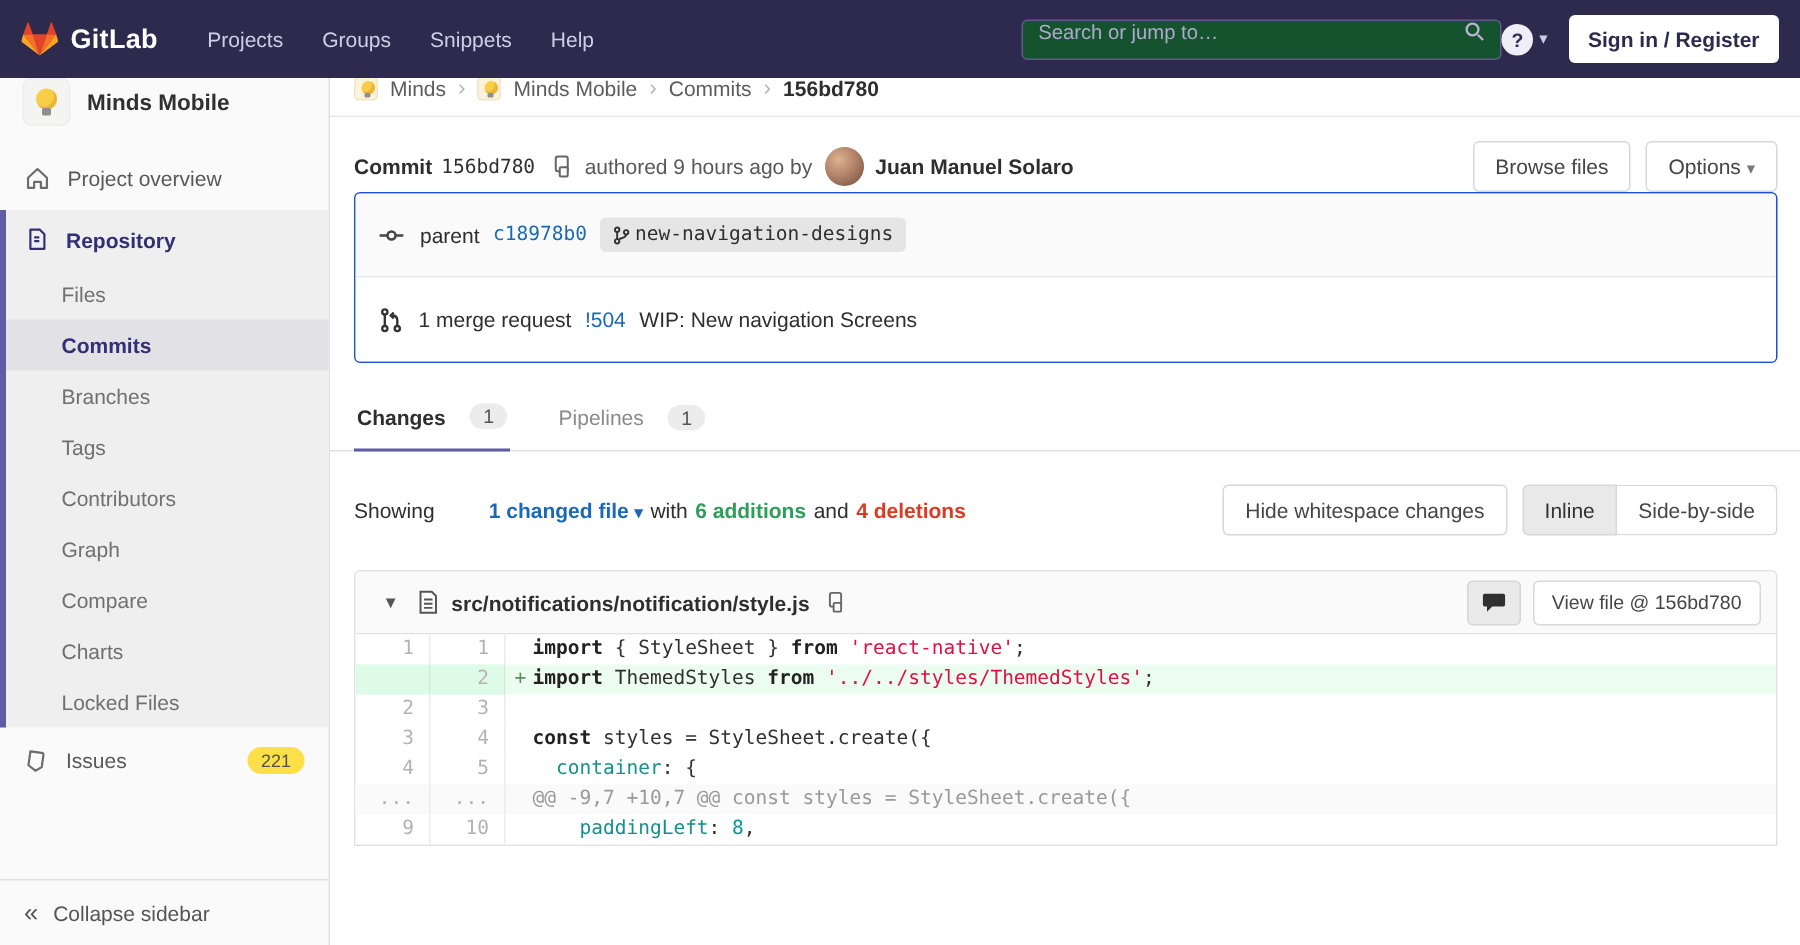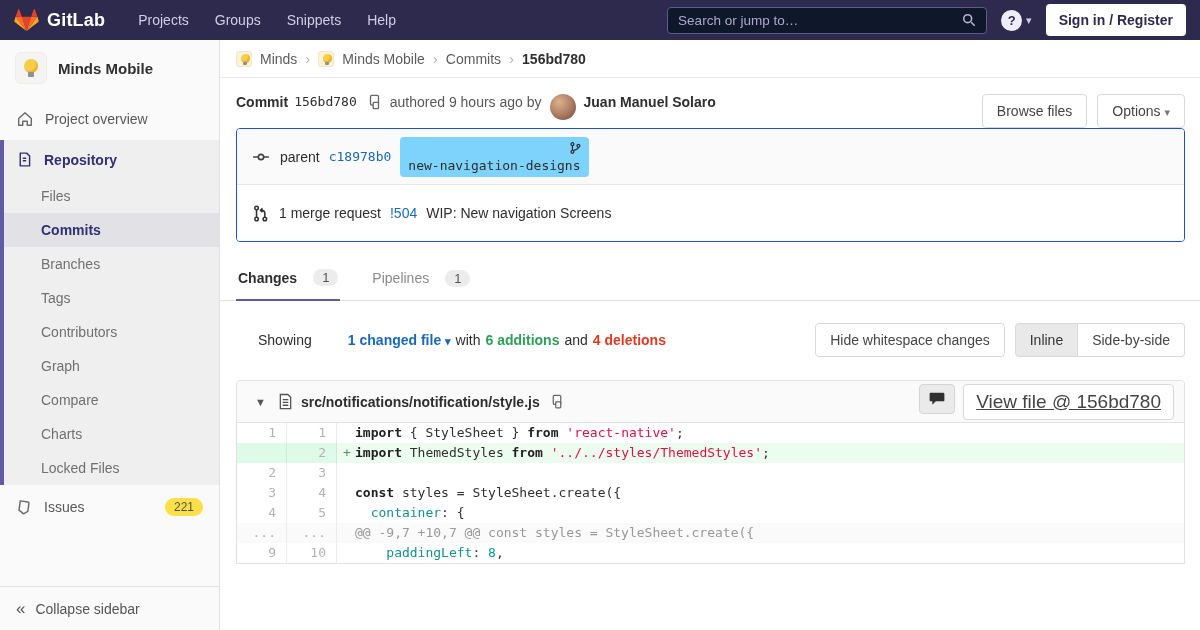--- a/index.html
+++ b/index.html
@@ -1,29 +1,29 @@
 <!DOCTYPE html>
 <html><head>
 <meta charset="utf-8">
 <style>
   * { margin:0; padding:0; box-sizing:border-box; }
   html,body { width:1200px; height:630px; overflow:hidden; background:#fff;
     font-family:"Liberation Sans", sans-serif; font-size:14px; color:#2e2e2e; }
   a { text-decoration:none; }
 
   
-  .navbar { position:absolute; top:0; left:0; right:0; height:40px; background:#2e2a4e;
+  .navbar { position:absolute; top:0; left:0; right:0; height:52px; background:#2e2a4e;
     display:flex; align-items:center; padding:0 14px; z-index:10; }
   .logo-wrap { display:flex; align-items:center; gap:8px; margin-right:22px; }
   .logo-text { color:#fff; font-size:18px; font-weight:bold; letter-spacing:.2px; }
   .nav-links { display:flex; align-items:center; gap:4px; }
   .nav-link { color:#d2cde6; padding:6px 11px; border-radius:3px; cursor:pointer; font-weight:500; }
   .nav-spacer { flex:1; }
-  .searchbox { width:320px; height:27px; background:#0f172a; border:1px solid #5f5a8a; border-radius:4px;
-    display:flex; align-items:center; justify-content:space-between; padding:0 10px; margin-right:14px; }
+  .searchbox { width:320px; height:27px; background:#14532d; border:1px solid #5f5a8a; border-radius:4px;
+    display:flex; align-items:flex-start; justify-content:space-between; padding:0 10px; }
   .search-ph { color:#aea8cc; font-size:13.5px; }
   .help-wrap { display:flex; align-items:center; gap:4px; margin-right:14px; cursor:pointer; }
   .help-circle { width:21px; height:21px; border-radius:50%; background:#efedf8; color:#2e2a4e;
     font-weight:bold; font-size:13px; display:flex; align-items:center; justify-content:center; }
   .caret { font-size:11px; color:#cfcbe4; line-height:1; }
   .signin-btn { background:#fff; color:#2e2a4e; font-weight:bold; font-size:14px;
     border:none; border-radius:4px; padding:8px 13px; cursor:pointer; }
 
   
   .sidebar { position:absolute; top:40px; left:0; bottom:0; width:220px; background:#fafafa;
@@ -55,68 +55,68 @@
 
   
   .main { position:absolute; top:40px; left:220px; right:0; bottom:0; background:#fff; }
   .breadcrumb { height:38px; display:flex; align-items:center; gap:8px; padding:0 16px;
     border-bottom:1px solid #e8e8e8; color:#5c5c5c; }
   .crumb-avatar { width:16px; height:16px; border-radius:3px; background:#fcf3d9;
     border:1px solid #f0e6c8; position:relative; flex-shrink:0; }
   .crumb-sep { color:#b5b5b5; font-size:15px; }
   .crumb-current { font-weight:bold; color:#2e2e2e; }
 
-  .commit-head { display:flex; padding:16px 15px 0 16px; }
+  .commit-head { display:flex; align-items:center; padding:16px 15px 0 16px; }
   .commit-label { font-weight:bold; }
   .mono { font-family:"DejaVu Sans Mono", monospace; font-size:13px; }
   .sha { color:#2e2e2e; margin-left:6px; }
   .icon-btn { background:none; border:none; cursor:pointer; padding:0 2px; margin:0 6px 0 8px; display:inline-flex; }
   .authored { color:#585858; margin-right:8px; }
   .avatar-photo { width:26px; height:26px; border-radius:50%; flex-shrink:0;
     background:radial-gradient(circle at 35% 32%, #dcb28e 0%, #b3836a 45%, #6d4a3a 100%); margin-right:8px; }
   .author-name { font-weight:bold; }
   .head-actions { margin-left:auto; display:flex; gap:10px; }
   .btn { background:#fff; border:1px solid #d8d8d8; border-radius:4px; color:#454545;
     font-size:14px; padding:8px 14px; cursor:pointer; font-family:inherit; }
   .commit-title { font-size:23px; font-weight:bold; color:#2c2c2c; padding:0 16px; margin:14px 0 20px; }
 
   .info-box { margin:0 15px 0 16px; border:1px solid #1d4ed8; border-radius:4px; overflow:hidden; }
   .info-row { display:flex; align-items:center; gap:9px; height:56px; padding:0 14px; background:#fff; }
   .info-row.first { background:#fafafa; border-bottom:1px solid #e6e6e6; }
   .link { color:#1b69b6; cursor:pointer; }
-  .branch-chip { display:inline-flex; align-items:flex-end; gap:3px; background:#7dd3fc;
-    border-radius:4px; padding:4px 8px; color:#2e2e2e;flex-direction:column; }
+  .branch-chip { display:inline-flex; align-items:center; gap:3px; background:#e5e5e5;
+    border-radius:4px; padding:4px 8px; color:#2e2e2e; }
 
   .tabs { margin-top:16px; border-bottom:1px solid #e1e1e1; padding:0 16px; display:flex; gap:30px; }
   .tab { display:flex; align-items:center; gap:16px; padding:11px 2px 13px; cursor:pointer; color:#8a8a8a; }
   .tab.active { color:#2e2e2e; font-weight:bold; border-bottom:2px solid #605ba5; margin-bottom:-1px; }
   .tab-badge { background:#ececec; color:#555; border-radius:10px; font-size:13px;
     padding:1px 9px; font-weight:normal; }
 
-  .summary { display:flex; align-items:center; padding:15px 15px 12px 16px;margin-left:22px; }
+  .summary { display:flex; align-items:center; padding:15px 15px 12px 16px; }
   .sum-text { display:flex; align-items:center; gap:5px; flex-wrap:nowrap; white-space:pre; }
   .bold-link { color:#1b69b6; font-weight:bold; cursor:pointer; }
   .additions { color:#2e9e5b; font-weight:bold; }
   .deletions { color:#db3b21; font-weight:bold; }
   .sum-actions { margin-left:auto; display:flex; gap:10px; align-items:center; }
   .btn-group { display:flex; }
   .btn-group .btn { border-radius:0; border-left-width:0; }
   .btn-group .btn:first-child { border-radius:4px 0 0 4px; border-left-width:1px; }
   .btn-group .btn:last-child { border-radius:0 4px 4px 0; }
   .btn.seg-active { background:#e9e9e9; color:#333; }
 
   .diff-card { margin:4px 15px 0 16px; border:1px solid #e1e1e1; border-radius:4px 4px 0 0; overflow:hidden; }
   .diff-head { display:flex; align-items:center; gap:8px; padding:6px 10px; background:#fafafa;
     border-bottom:1px solid #e1e1e1; height:42px; }
   .tri { color:#555; font-size:11px; margin:0 4px 0 8px; cursor:pointer; }
   .file-path { font-weight:bold; color:#2e2e2e; }
   .diff-head-actions { margin-left:auto; display:flex; gap:8px; }
   .comment-btn { background:#eaeaea; border:1px solid #d5d5d5; border-radius:4px;
     width:36px; height:30px; display:flex; align-items:center; justify-content:center; cursor:pointer; }
-  .view-file-btn { padding:6px 12px; font-size:19px;text-decoration:underline; }
+  .view-file-btn { padding:6px 12px; font-size:13px; }
 
   .diff-table { font-family:"DejaVu Sans Mono", monospace; font-size:13px; background:#fff; }
   .drow { display:flex; height:20px; line-height:20px; }
   .ln { width:50px; flex-shrink:0; text-align:right; padding-right:10px; color:#b3b3b3;
     border-right:1px solid #ececec; cursor:pointer; }
   .code { flex:1; white-space:pre; padding-left:18px; position:relative; color:#303030; }
   .sign { position:absolute; left:6px; color:#57915f; }
   .drow.add .ln { background:#ddfbe6; border-right-color:#c9ecd2; }
   .drow.add .code { background:#ecfdf0; }
   .drow.match { background:#fafafa; }

